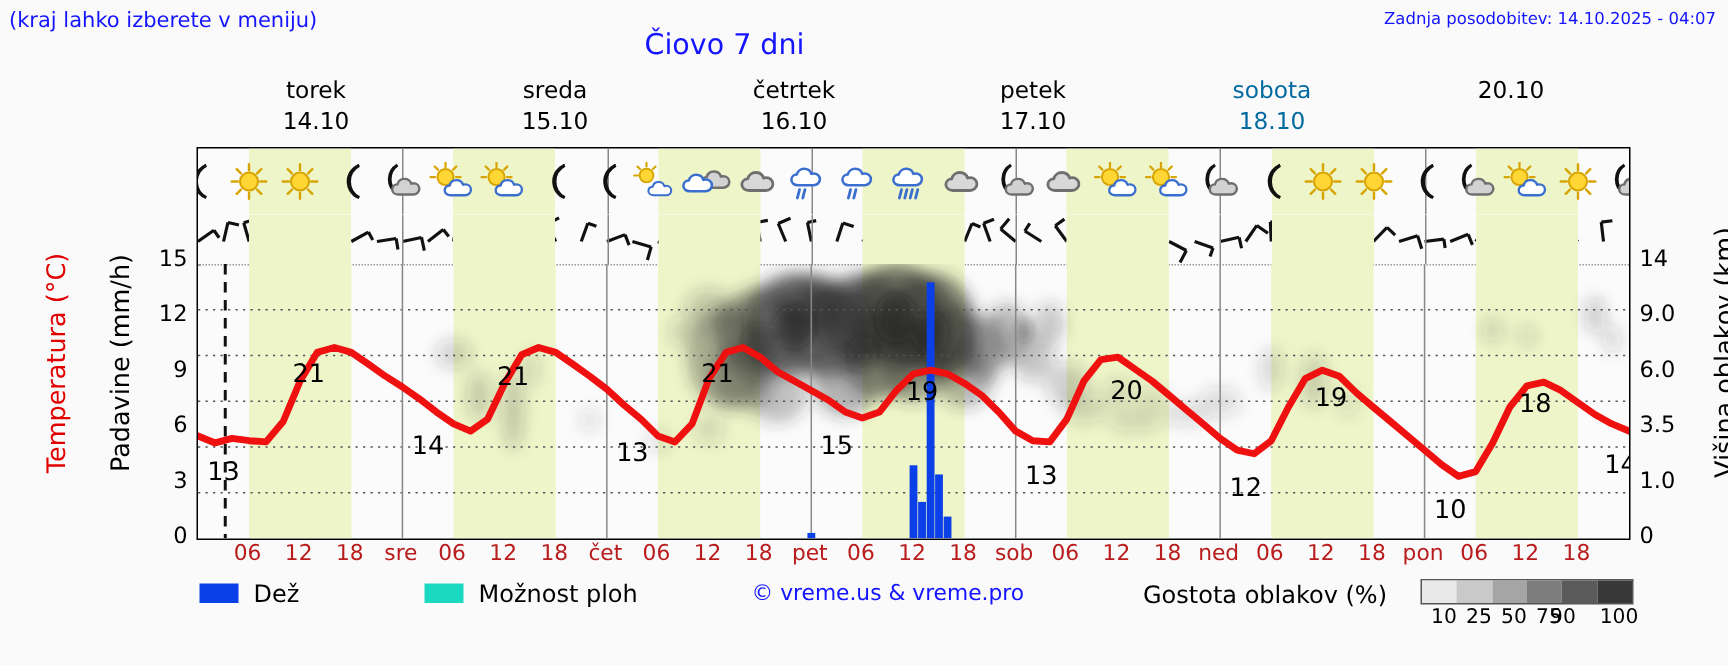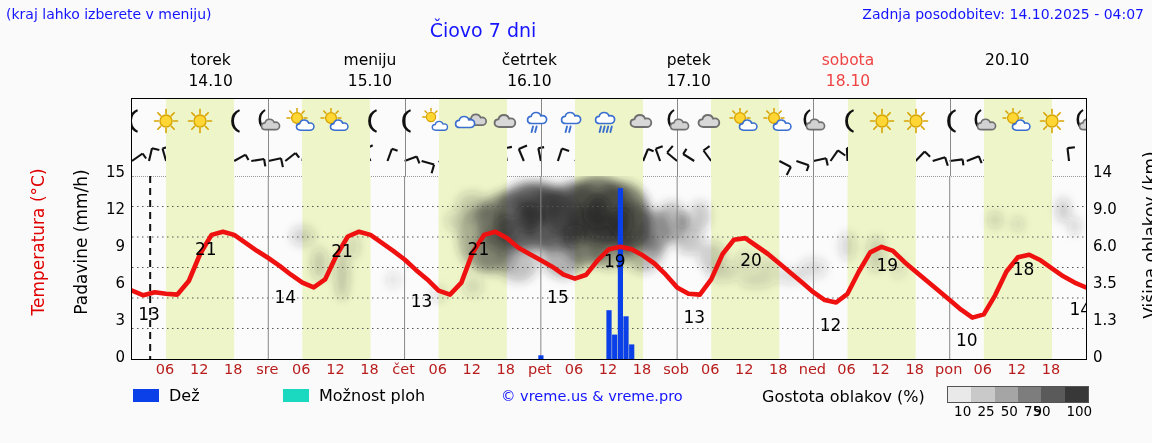--- a/index.html
+++ b/index.html
@@ -8,26 +8,26 @@
     background:#fafafa;
     font-family:"DejaVu Sans","Liberation Sans",sans-serif;
     overflow:hidden;
     position:relative;
   }
   .abs{position:absolute;}
 
   
   #menu-note{left:6px;top:6px;font-size:14px;color:#1414ff;}
   #page-title{left:0;top:19px;width:966px;text-align:center;font-size:19px;color:#1414ff;}
-  #updated{right:8px;top:6px;font-size:14px;color:#1414ff;}
+  #updated{right:8px;top:6px;font-size:11px;color:#1414ff;}
 
   
   #day-header-row{left:131px;top:50px;width:956px;height:46px;display:flex;}
   .day-head{flex:1 1 0;text-align:center;font-size:15.5px;line-height:21px;color:#000;}
-  .day-head.weekend{color:#ef4444;}
+  .day-head.weekend{color:#0369a1;}
 
   
   #plot-frame{left:131px;top:98px;width:956px;height:262px;border:1px solid #000;box-sizing:border-box;background:#fbfbfb;}
 
   
   .band{position:absolute;top:0;height:100%;background:#eef5c8;}
   #strip-icons{position:absolute;left:0;top:0;width:100%;height:44px;overflow:hidden;}
   #strip-wind{position:absolute;left:0;top:44px;width:100%;height:33px;overflow:hidden;border-bottom:1px dotted #999;}
   #strip-chart{position:absolute;left:0;top:77px;width:100%;height:183px;overflow:hidden;}
 
@@ -64,21 +64,21 @@
 <div class="abs" id="menu-note">(kraj lahko izberete v meniju)</div>
 <div class="abs" id="page-title">Čiovo 7 dni</div>
 <div class="abs" id="updated">Zadnja posodobitev: 14.10.2025 - 04:07</div>
 
 <div class="abs" id="day-header-row">
     <div class="day-head">
       <div>torek</div>
       <div>14.10</div>
     </div>
     <div class="day-head">
-      <div>meniju</div>
+      <div>sreda</div>
       <div>15.10</div>
     </div>
     <div class="day-head">
       <div>četrtek</div>
       <div>16.10</div>
     </div>
     <div class="day-head">
       <div>petek</div>
       <div>17.10</div>
     </div>
@@ -102,21 +102,21 @@
     <div class="tick-prec" style="top: 237px;">9</div>
     <div class="tick-prec" style="top: 274px;">6</div>
     <div class="tick-prec" style="top: 311px;">3</div>
     <div class="tick-prec" style="top: 348px;">0</div>
   </div>
 <div class="abs" id="cloud-ticks">
     <div class="tick-cloud" style="top: 163px;">14</div>
     <div class="tick-cloud" style="top: 200px;">9.0</div>
     <div class="tick-cloud" style="top: 237px;">6.0</div>
     <div class="tick-cloud" style="top: 274px;">3.5</div>
-    <div class="tick-cloud" style="top: 311px;">1.3</div>
+    <div class="tick-cloud" style="top: 311px;">1.0</div>
     <div class="tick-cloud" style="top: 348px;">0</div>
   </div>
 
 <div class="abs" id="plot-frame">
   <div id="strip-icons">
       <div class="band" style="left: 851.786px; width: 68.1429px; height: 44px;"></div>
       <div class="band" style="left: 715.5px; width: 68.1429px; height: 44px;"></div>
       <div class="band" style="left: 579.214px; width: 68.1429px; height: 44px;"></div>
       <div class="band" style="left: 442.929px; width: 68.1429px; height: 44px;"></div>
       <div class="band" style="left: 306.643px; width: 68.1429px; height: 44px;"></div>

